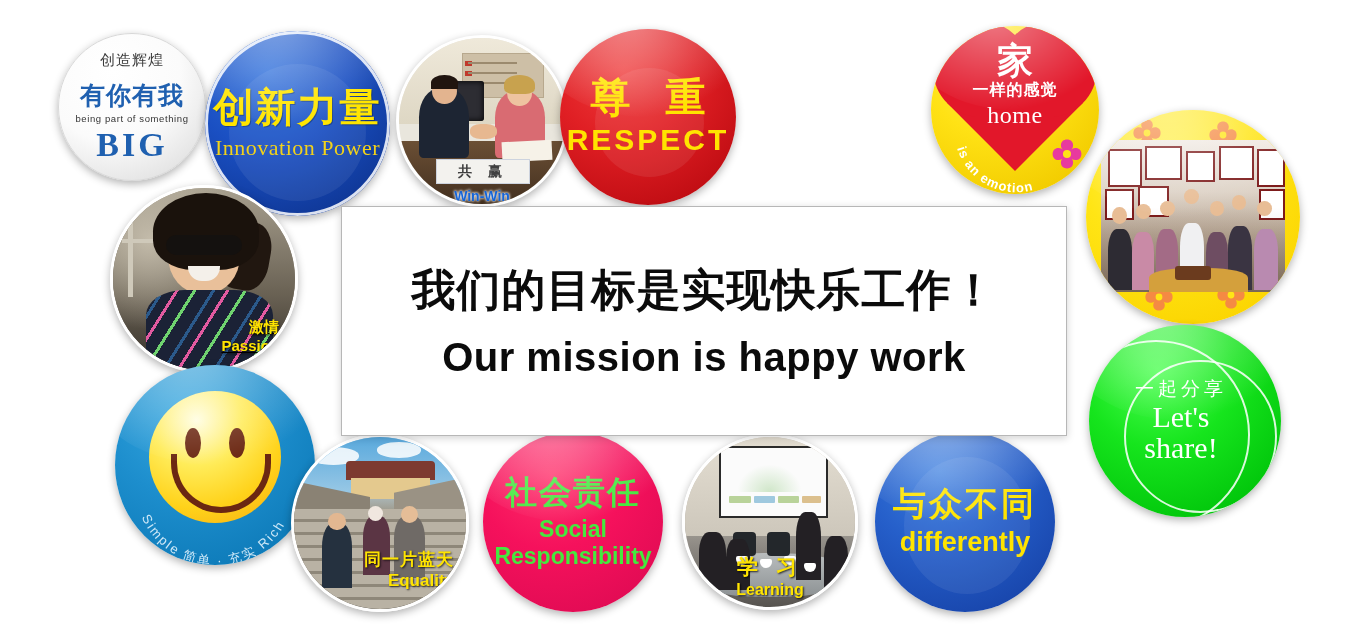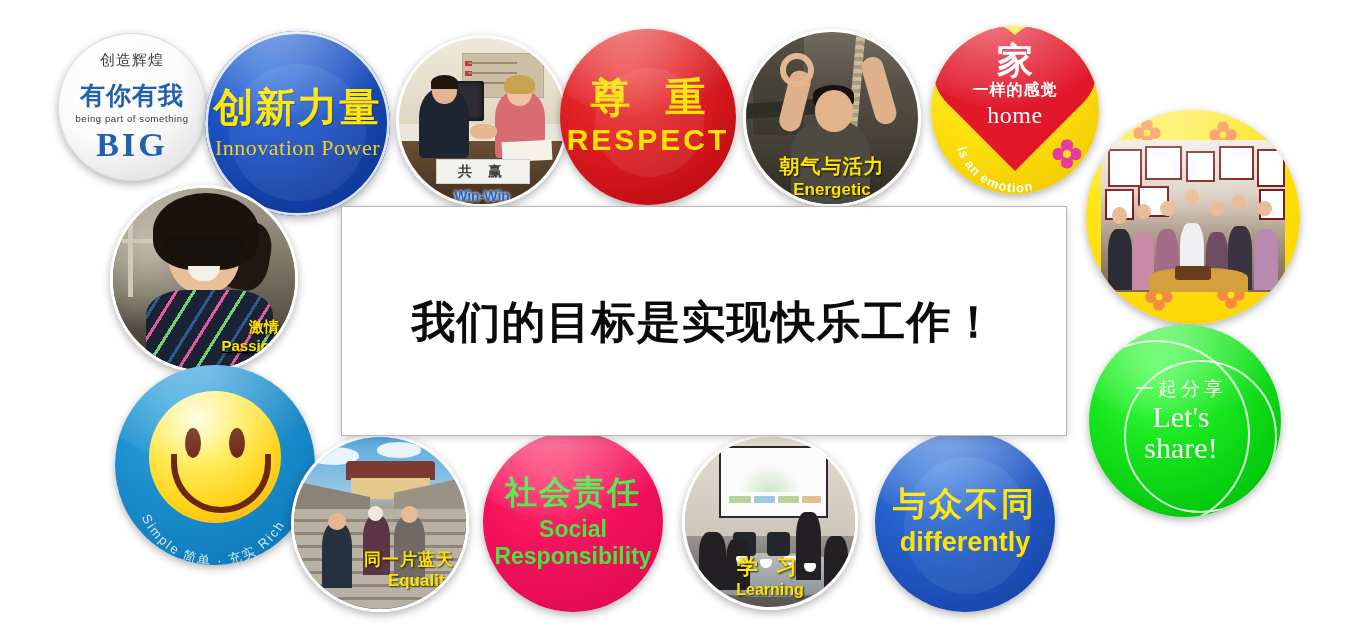--- a/index.html
+++ b/index.html
@@ -412,37 +412,20 @@
   </div>
 
   <div class="badge gloss" id="b-resp">
     <div class="blob"></div>
     <div class="inner">
       <span class="cn">尊 重</span>
       <span class="en">RESPECT</span>
     </div>
   </div>
 
-  <div class="badge" id="b-ener">
-    <div class="photo">
-      <div class="tree"></div>
-        <div class="log"></div>
-        <div class="rope"></div>
-      <div class="armL"></div>
-        <div class="armR"></div>
-        <div class="ok"></div>
-      <div class="body"></div>
-        <div class="hair"></div>
-        <div class="head"></div>
-    </div>
-    <div class="cap">
-      <span class="cn">朝气与活力</span>
-      <span class="en">Energetic</span>
-    </div>
-  </div>
 
   <div class="badge gloss" id="b-home">
     <div class="heart"></div>
     <div class="htext">
       <span class="cn1">家</span>
       <span class="cn2">一样的感觉</span>
       <span class="en">home</span>
     </div>
     <svg class="arc" viewBox="0 0 168 168">
       <defs>
@@ -638,15 +621,16 @@
   <div class="badge gloss" id="b-diff">
     <div class="blob"></div>
     <div class="inner">
       <span class="cn">与众不同</span>
       <span class="en2">differently</span>
     </div>
   </div>
 
   <div id="banner">
     <div class="line1">我们的目标是实现快乐工作！</div>
+    <div class="line2">Our mission is happy work</div>
   </div>
 
 </div>
 
 </body></html>

